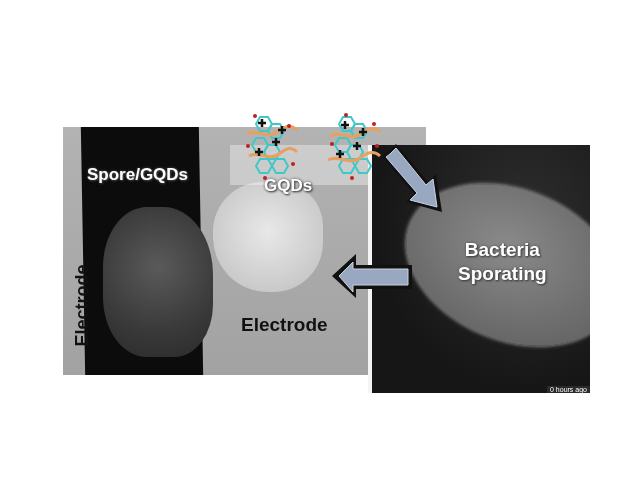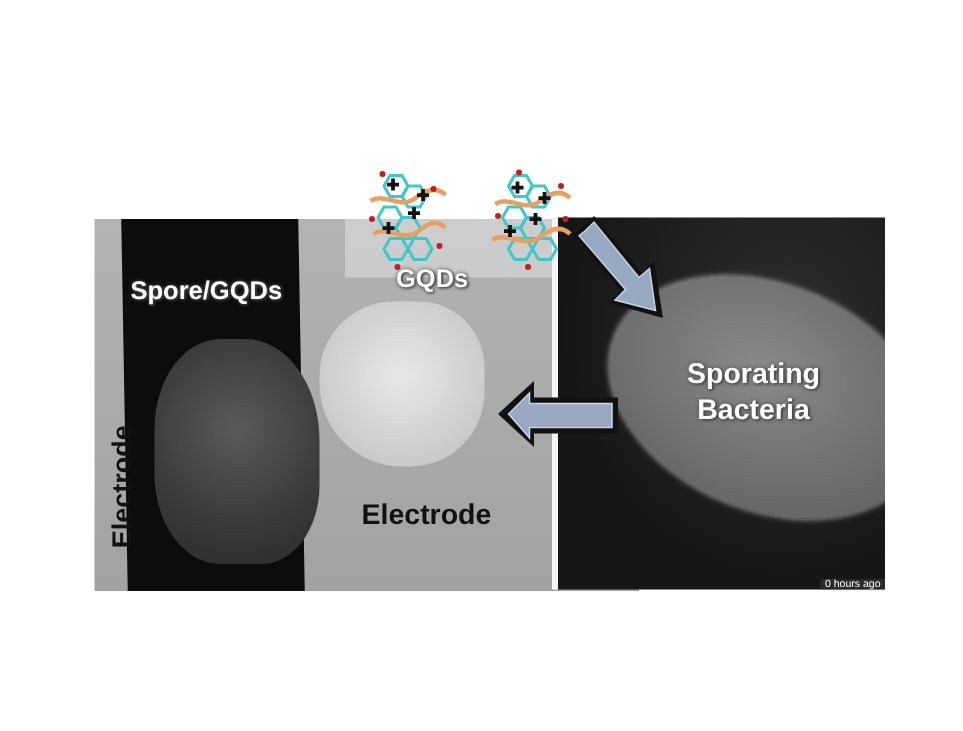--- a/index.html
+++ b/index.html
@@ -1,18 +1,18 @@
 <!DOCTYPE html>
 <html><head>
 <meta charset="utf-8">
 <style>
   html,body{margin:0;padding:0;background:#fff;}
   body{width:642px;height:487px;position:relative;overflow:hidden;font-family:"Liberation Sans",sans-serif;}
   .abs{position:absolute;}
-  #left-panel{left:63px;top:146px;width:363px;height:248px;background:#a9a9a9;overflow:hidden;
+  #left-panel{left:63px;top:127px;width:363px;height:248px;background:#a9a9a9;overflow:hidden;
     background:linear-gradient(180deg,#b3b3b3 0%,#a2a2a2 100%);}
   #gap-dark-1{left:20px;top:0;width:118px;height:248px;background:#0c0c0c;transform:skewX(1deg);}
   #right-panel{left:372px;top:145px;width:218px;height:248px;background:#1e1e1e;overflow:hidden;
     background:radial-gradient(ellipse at 70% 30%,#2e2e2e 0%,#161616 70%);}
   #divider{left:368px;top:145px;width:4px;height:248px;background:#f4f4f4;}
   #spore-ellipse{left:30px;top:45px;width:220px;height:150px;border-radius:50%;
     background:radial-gradient(ellipse at 45% 40%,#8a8a8a 0%,#6f6f6f 55%,#5a5a5a 100%);
     transform:rotate(22deg);box-shadow:0 0 4px #bbb;}
   #spore-dark{left:40px;top:80px;width:110px;height:150px;border-radius:40% 45% 35% 40%;
     background:radial-gradient(circle at 50% 40%,#5a5a5a 0%,#3a3a3a 60%,#2a2a2a 100%);}
@@ -37,22 +37,22 @@
 </div>
 
 <div class="abs" id="band"></div>
 <div class="abs label-white" style="left:264px;top:176px;font-size:17px;">GQDs</div>
 
 <div class="abs" id="divider"></div>
 
 <div class="abs" id="right-panel">
   <div class="abs" id="spore-ellipse"></div>
   <div class="abs label-white" style="left:86px;top:93px;font-size:19px;text-align:center;line-height:24px;">
+    <div>Bacteria</div>
     <div>Sporating</div>
-    <div>Bacteria</div>
   </div>
   <div class="abs caption" style="right:0;bottom:0;">0 hours ago</div>
 </div>
 
 <div class="abs" style="left:245px;top:112px;">
   <svg width="55" height="70" viewBox="0 0 55 70">
     <g fill="none" stroke="#40c8c8" stroke-width="2">
       <polygon points="15,5 23,5 27,12 23,19 15,19 11,12"></polygon>
       <polygon points="27,12 35,12 39,19 35,26 27,26 23,19"></polygon>
       <polygon points="11,26 19,26 23,33 19,40 11,40 7,33"></polygon>

